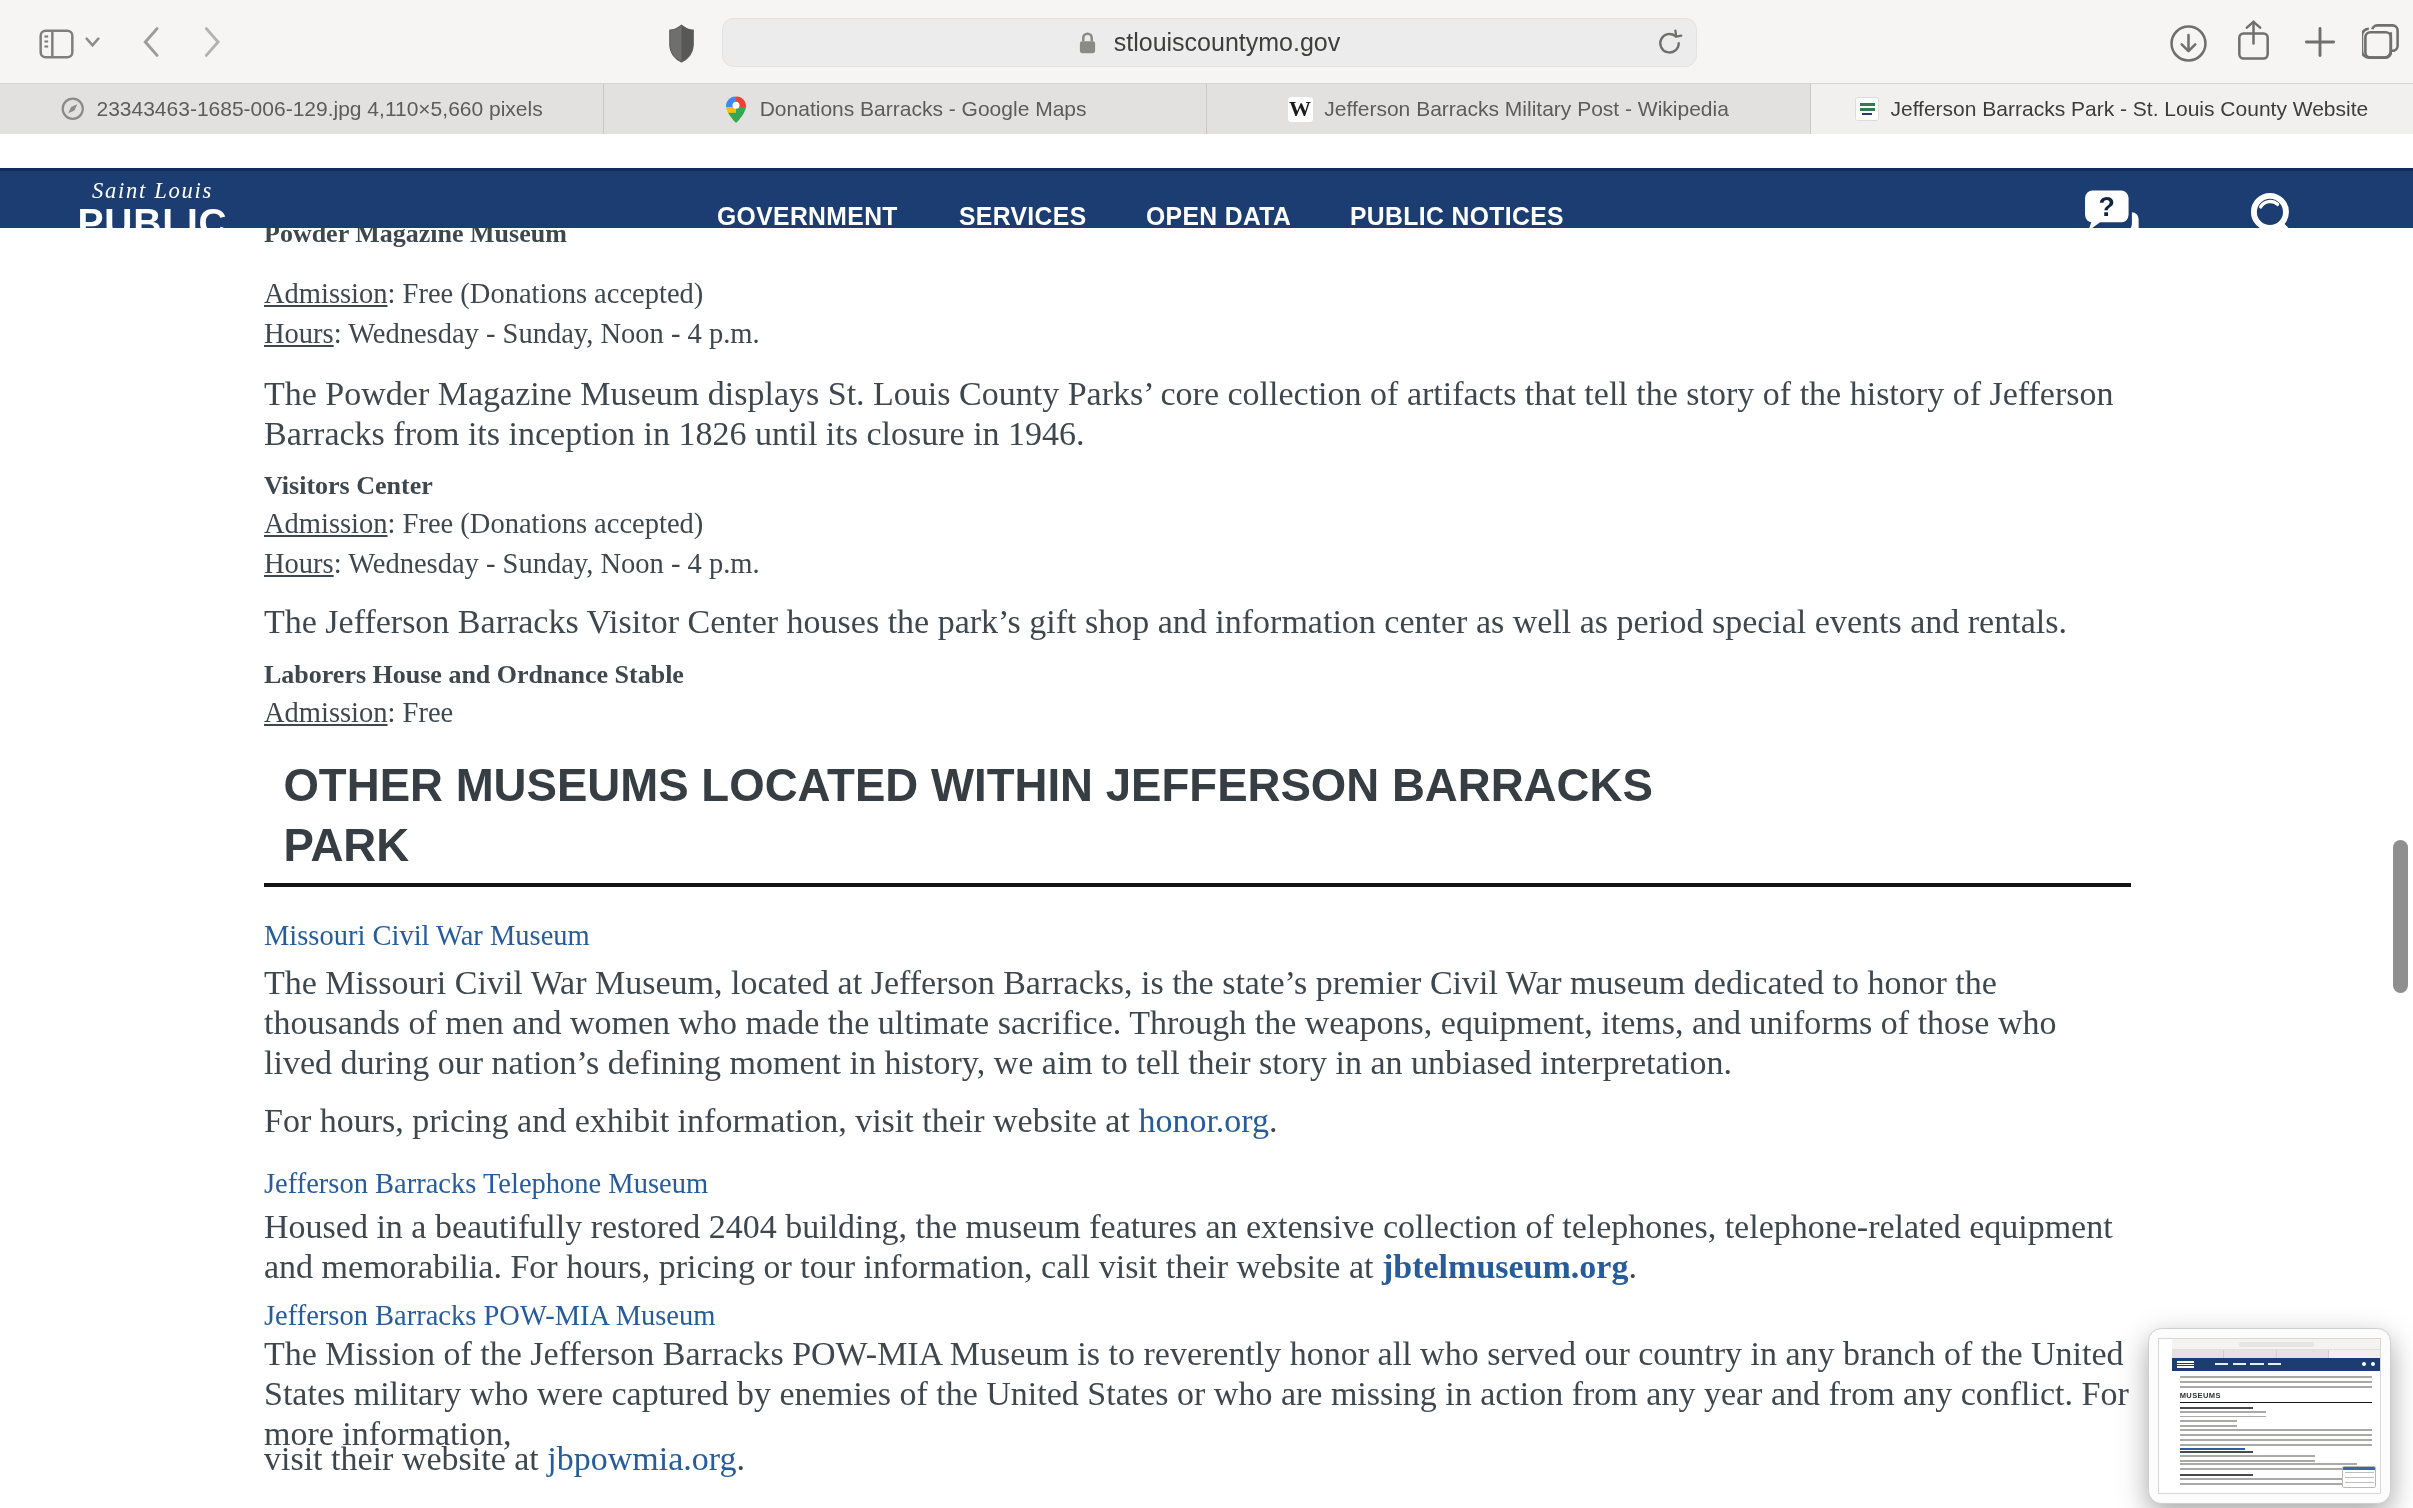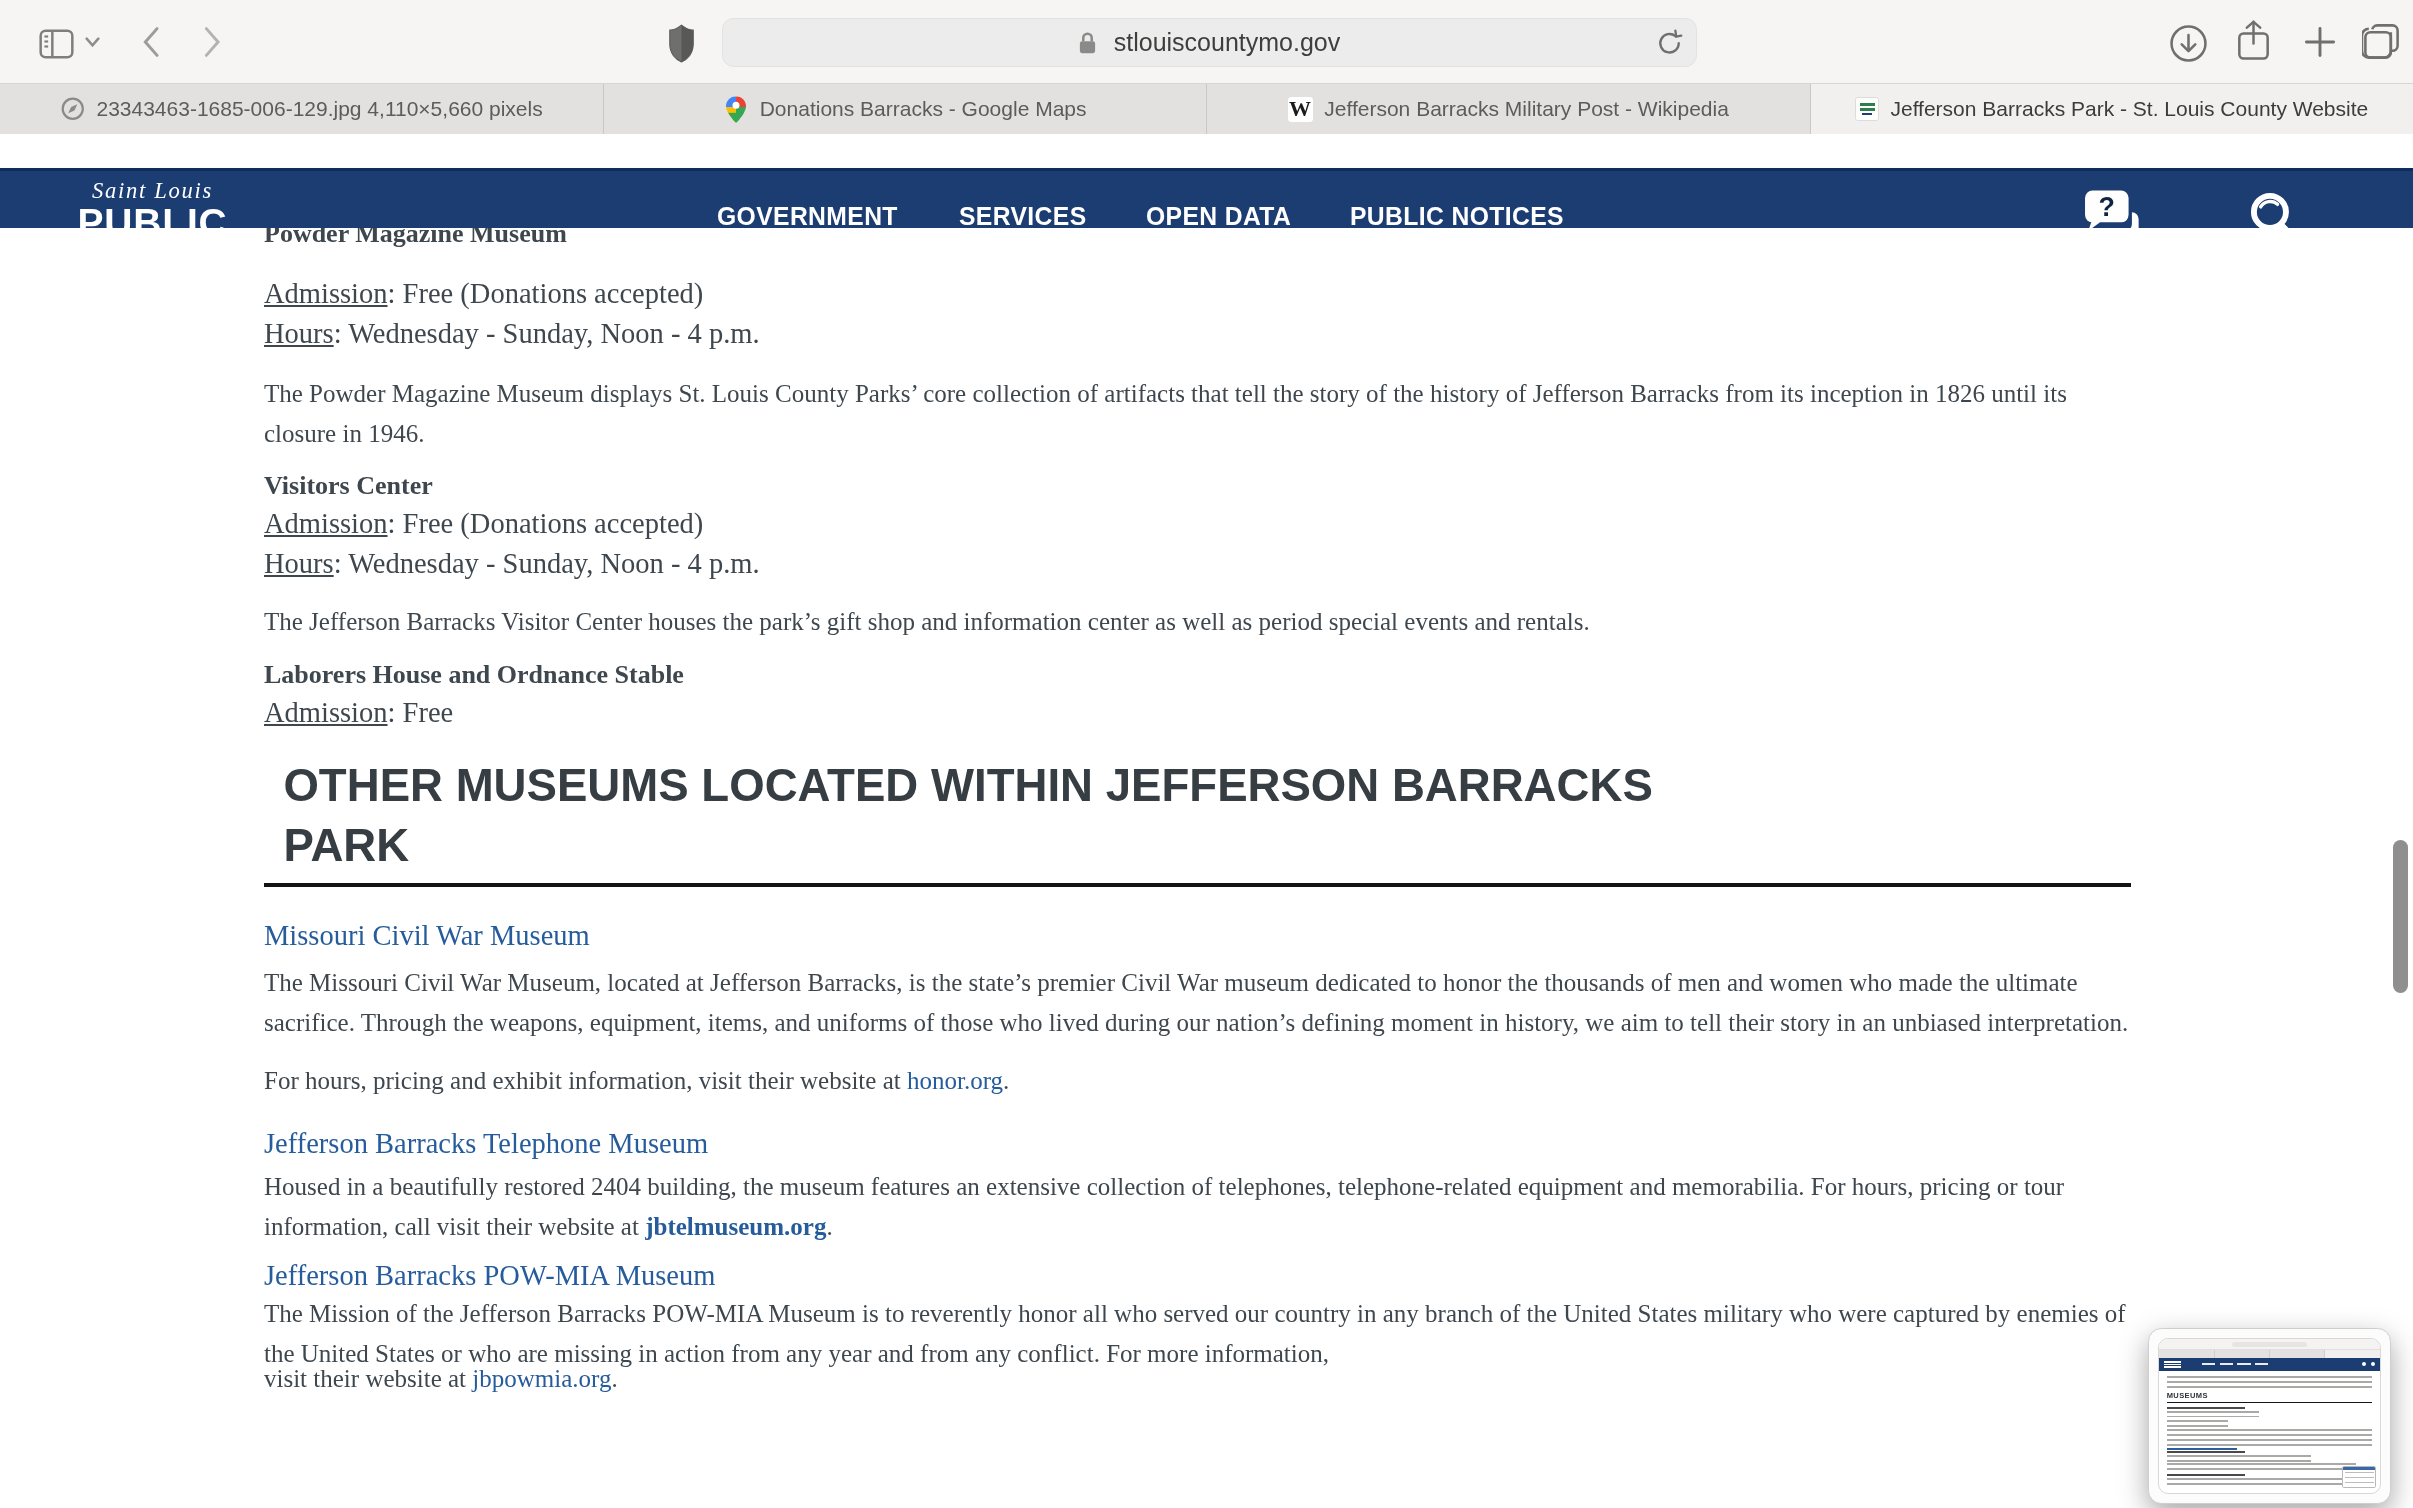--- a/index.html
+++ b/index.html
@@ -55,21 +55,21 @@
   
   .page-content { position:absolute; left:0; top:228px; width:2413px; height:1280px;
                   overflow:hidden; background:#fff;
                   font-family:"Liberation Serif", "DejaVu Serif", serif;
                   color:#3f474e; }
   .col { position:absolute; left:264px; top:0; width:1867px; }
   h3.mtitle { font-size:26px; font-weight:700; line-height:37px; }
   .clip-top { margin-top:-13.4px; }
   .meta { font-size:28.5px; line-height:40px; }
   .meta .u { text-decoration:underline; }
-  p.body { font-size:25px; line-height:40px; }
+  p.body { font-size:34px; line-height:40px; }
   .mt26 { margin-top:22px; } .mt24 { margin-top:20px; } .mt22 { margin-top:18.4px; }
   .mt16 { margin-top:13.4px; }
   h2.big { margin-top:22px; padding-left:20px; color:#363e44;
            font-family:"Liberation Sans", sans-serif; font-weight:700;
            font-size:47px; line-height:60px; letter-spacing:0px;
            transform:scaleX(0.97); transform-origin:left; }
   .rule { margin-top:8.4px; height:4.2px; background:#141414; border:none; }
   a.mlink { color:#265c9c; text-decoration:none; cursor:pointer; }
   .linkhead { display:block; font-size:28.5px; line-height:37px; margin-top:30px; }
   .lh2 { margin-top:23.5px; } .lh3 { margin-top:10px; }
@@ -79,21 +79,21 @@
 
   
   .scroll-thumb { position:absolute; right:5px; top:840px; width:15px; height:153px;
                   background:#8f8f8f; border-radius:7.5px; cursor:pointer; }
 
   
   .shot { position:absolute; left:2148px; top:1328px; width:243px; height:176px;
           background:#fcfcfc; border:0.8px solid #cfcfce; border-radius:13.4px;
           box-shadow:0 10px 28.5px rgba(0,0,0,0.35); padding:9.2px; cursor:pointer; }
   .shot-win { width:100%; height:100%; background:#fff; border:0.8px solid #d8d8d7;
-              border-radius:10px; overflow:hidden; position:relative; }
+              border-radius:0; overflow:hidden; position:relative;padding-left:13px; }
   .shot-tb { height:11px; background:#f4f3f2; border-bottom:0.8px solid #e0dfde;
              display:flex; align-items:center; }
   .shot-url { width:75px; height:5px; background:#e6e5e4; border-radius:2.5px; margin:0 auto; }
   .shot-tabs { height:7.5px; display:flex; }
   .shot-tabs i { flex:1; background:#e3e2e1; border-right:0.8px solid #cfcecd; }
   .shot-tabs i:last-child { background:#f1f0ef; border-right:none; }
   .shot-nav { height:13.4px; background:#1b3d72; display:flex; align-items:center; padding:0 5px; gap:2.5px; }
   .shot-logo { width:17px; height:8.4px; display:flex; flex-direction:column; gap:0.8px; justify-content:center; }
   .shot-logo i { height:1.7px; background:#fff; }
   .shot-menu { display:flex; gap:4.2px; margin-left:18.4px; }

